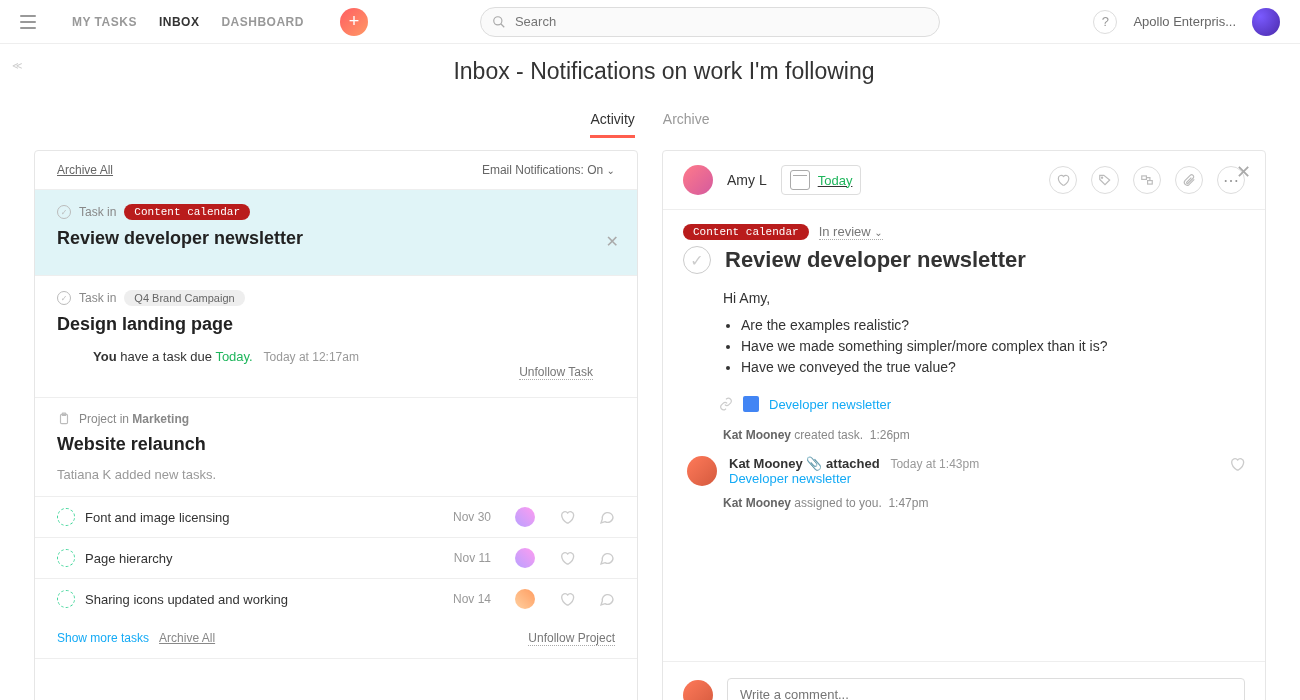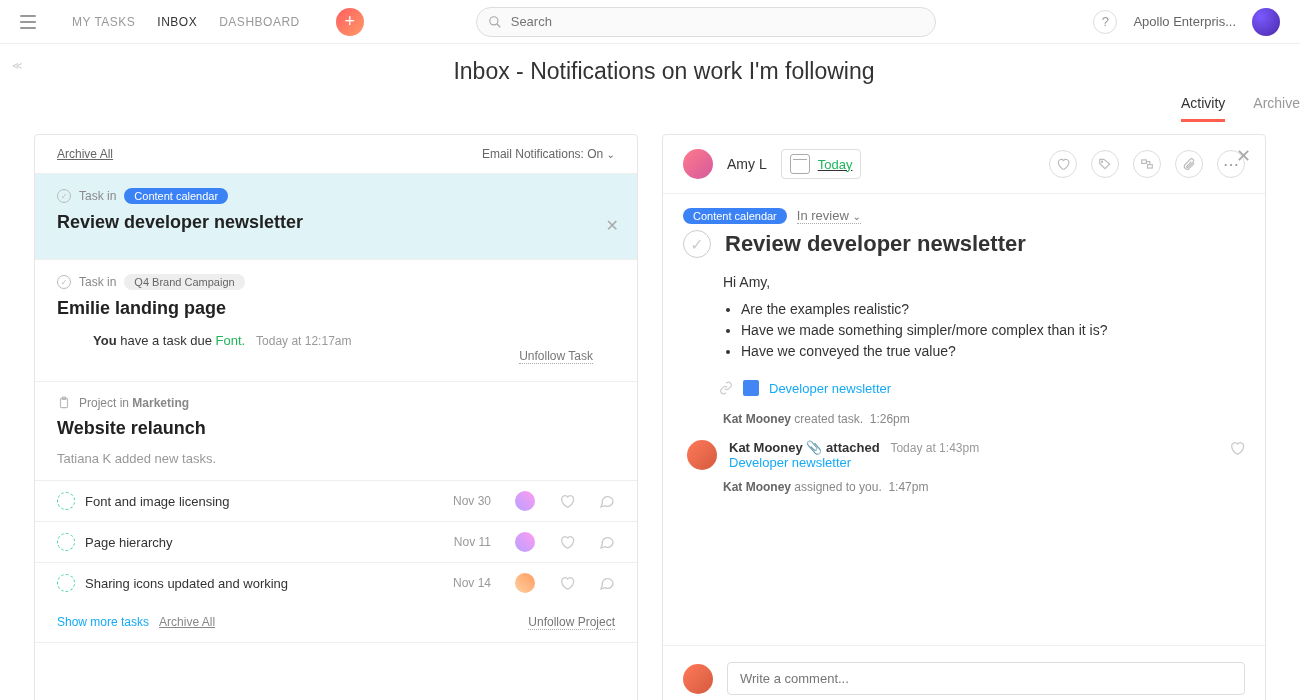--- a/index.html
+++ b/index.html
@@ -1,44 +1,44 @@
 <!DOCTYPE html>
 <html><head>
 <meta charset="utf-8">
 <style>
 * { box-sizing: border-box; margin: 0; padding: 0; font-family: -apple-system, BlinkMacSystemFont, "Segoe UI", Helvetica, Arial, sans-serif; }
 body { background: #fff; width: 1300px; height: 700px; overflow: hidden; color: #333; }
 .header { display: flex; align-items: center; padding: 0 20px; height: 44px; border-bottom: 1px solid #eee; gap: 12px; }
 .burger { width: 16px; height: 14px; display: flex; flex-direction: column; justify-content: space-between; cursor: pointer; }
 .burger span { display: block; height: 2px; background: #999; border-radius: 1px; }
-.nav-tabs { display: flex; gap: 22px; font-size: 12px; font-weight: 400; letter-spacing: 0.5px; margin-left: 24px; }
+.nav-tabs { display: flex; gap: 22px; font-size: 12px; font-weight: 700; letter-spacing: 0.5px; margin-left: 24px; }
 .nav-tabs .tab { color: #999; cursor: pointer; }
 .nav-tabs .tab.active { color: #333; }
 .plus-btn { width: 28px; height: 28px; border-radius: 50%; background: linear-gradient(135deg,#ff5e62,#ff9966); display:flex; align-items:center; justify-content:center; color:#fff; font-size:18px; margin-left: 24px; cursor:pointer;}
 .search { flex: 0 0 460px; margin-left: 100px; position: relative; }
 .search input { width:100%; height:30px; border:1px solid #ddd; border-radius:15px; padding: 0 14px 0 34px; font-size:13px; outline:none; background:#fafafa;}
 .search-icon { position:absolute; left:12px; top:8px; color:#aaa;}
 .right-header { margin-left:auto; display:flex; align-items:center; gap:16px;}
 .help-icon { width:24px; height:24px; border:1px solid #ddd; border-radius:50%; display:flex; align-items:center; justify-content:center; color:#999; font-size:13px; cursor:pointer;}
 .workspace { font-size:13px; color:#666; }
 .avatar-h { width:28px; height:28px; border-radius:50%; background: radial-gradient(circle at 30% 30%, #7a5aff, #4a2aaa);}
 .page-title { text-align:center; font-size:23px; font-weight:500; color:#333; margin-top:14px;margin-left:28px;}
-.subtabs { display:flex; justify-content:flex-end; gap:28px; margin-top:10px; font-size:14px; }
+.subtabs { display:flex; justify-content:center; gap:28px; margin-top:26px; font-size:14px; }
 .subtabs .st { color:#999; padding-bottom:8px; cursor:pointer;}
 .subtabs .st.active { color:#333; border-bottom:3px solid #ff5e4e;}
 .content { display:flex; gap:24px; padding: 12px 34px 0 34px; height: 590px;}
 .col-left { flex:1; border:1px solid #e6e6e6; border-radius:4px; background:#fff; overflow-y:auto;}
 .col-right { flex:1; border:1px solid #e6e6e6; border-radius:4px; background:#fff; display:flex; flex-direction:column; position:relative;}
 .list-header { display:flex; justify-content:space-between; padding:12px 22px; font-size:12px; color:#666;}
 .link-blue { color:#14aaf5; cursor:pointer; }
 .card { border-top:1px solid #eee; padding: 14px 22px 14px 22px; position:relative;}
 .card.selected { background:#e0f4f7;}
 .meta { display:flex; align-items:center; gap:8px; font-size:12px; color:#888;}
 .tag { padding:2px 10px; border-radius:10px; font-size:11px; color:#fff;}
-.tag.pink { background:#3b82f6;}
+.tag.pink { background:#b91c1c;font-family:Liberation Mono, monospace;}
 .tag.grey { background:#eee; color:#666;}
 .card h3 { font-size:18px; font-weight:600; margin:8px 0 12px 0; color:#222;}
 .activity-line { display:flex; align-items:center; gap:10px; font-size:13px;}
 .ava-sm { width:28px; height:28px; border-radius:50%; background:#2cc5e0; display:flex; align-items:center; justify-content:center; color:#fff;}
 .muted { color:#999; font-size:12px;}
 .close-x { position:absolute; right:18px; top:42px; color:#aaa; font-size:16px; cursor:pointer;}
 .due-line { margin:14px 0 0 36px; font-size:13px;}
 .today-green { color:#1fb65c; }
 .unfollow { text-align:right; margin:1px 22px 4px 0; font-size:12px; color:#888;}
 .subtask { display:flex; align-items:center; justify-content:space-between; border-top:1px solid #eee; padding:10px 22px; font-size:13px;}
@@ -132,23 +132,23 @@
       <h3>Review developer newsletter</h3>
       <span class="close-x">✕</span>
     </div>
 
     <div class="card">
       <div class="meta">
         <span class="check-meta">✓</span>
         <span>Task in</span>
         <span class="tag grey">Q4 Brand Campaign</span>
       </div>
-      <h3>Emilie landing page</h3>
+      <h3>Design landing page</h3>
       <div class="due-line">
-        <b>You</b><span> have a task due </span><span class="today-green">Font.</span>
+        <b>You</b><span> have a task due </span><span class="today-green">Today.</span>
         &nbsp; <span class="muted">Today at 12:17am</span>
       </div>
       <div class="unfollow"><span class="dotted-underline">Unfollow Task</span></div>
     </div>
 
     <div class="card" style="padding-bottom:4px;">
       <div class="meta">
         <span>
             <svg width="14" height="14" viewBox="0 0 24 24" fill="none" stroke="#bbb" stroke-width="2">
               <rect x="6" y="4" width="12" height="16" rx="2"></rect>

